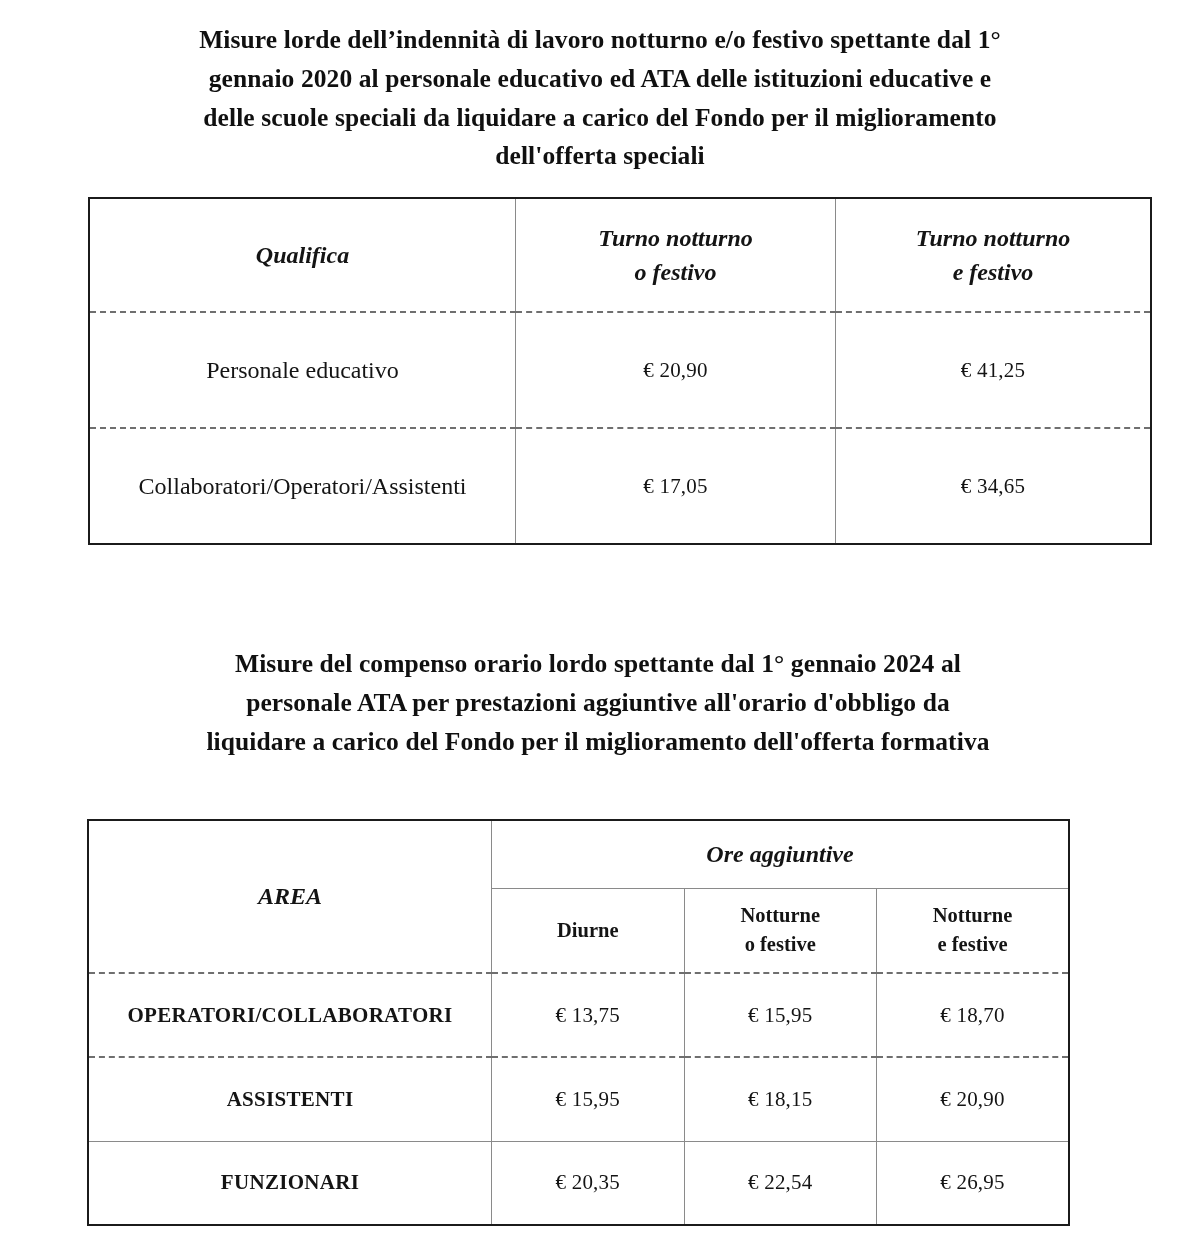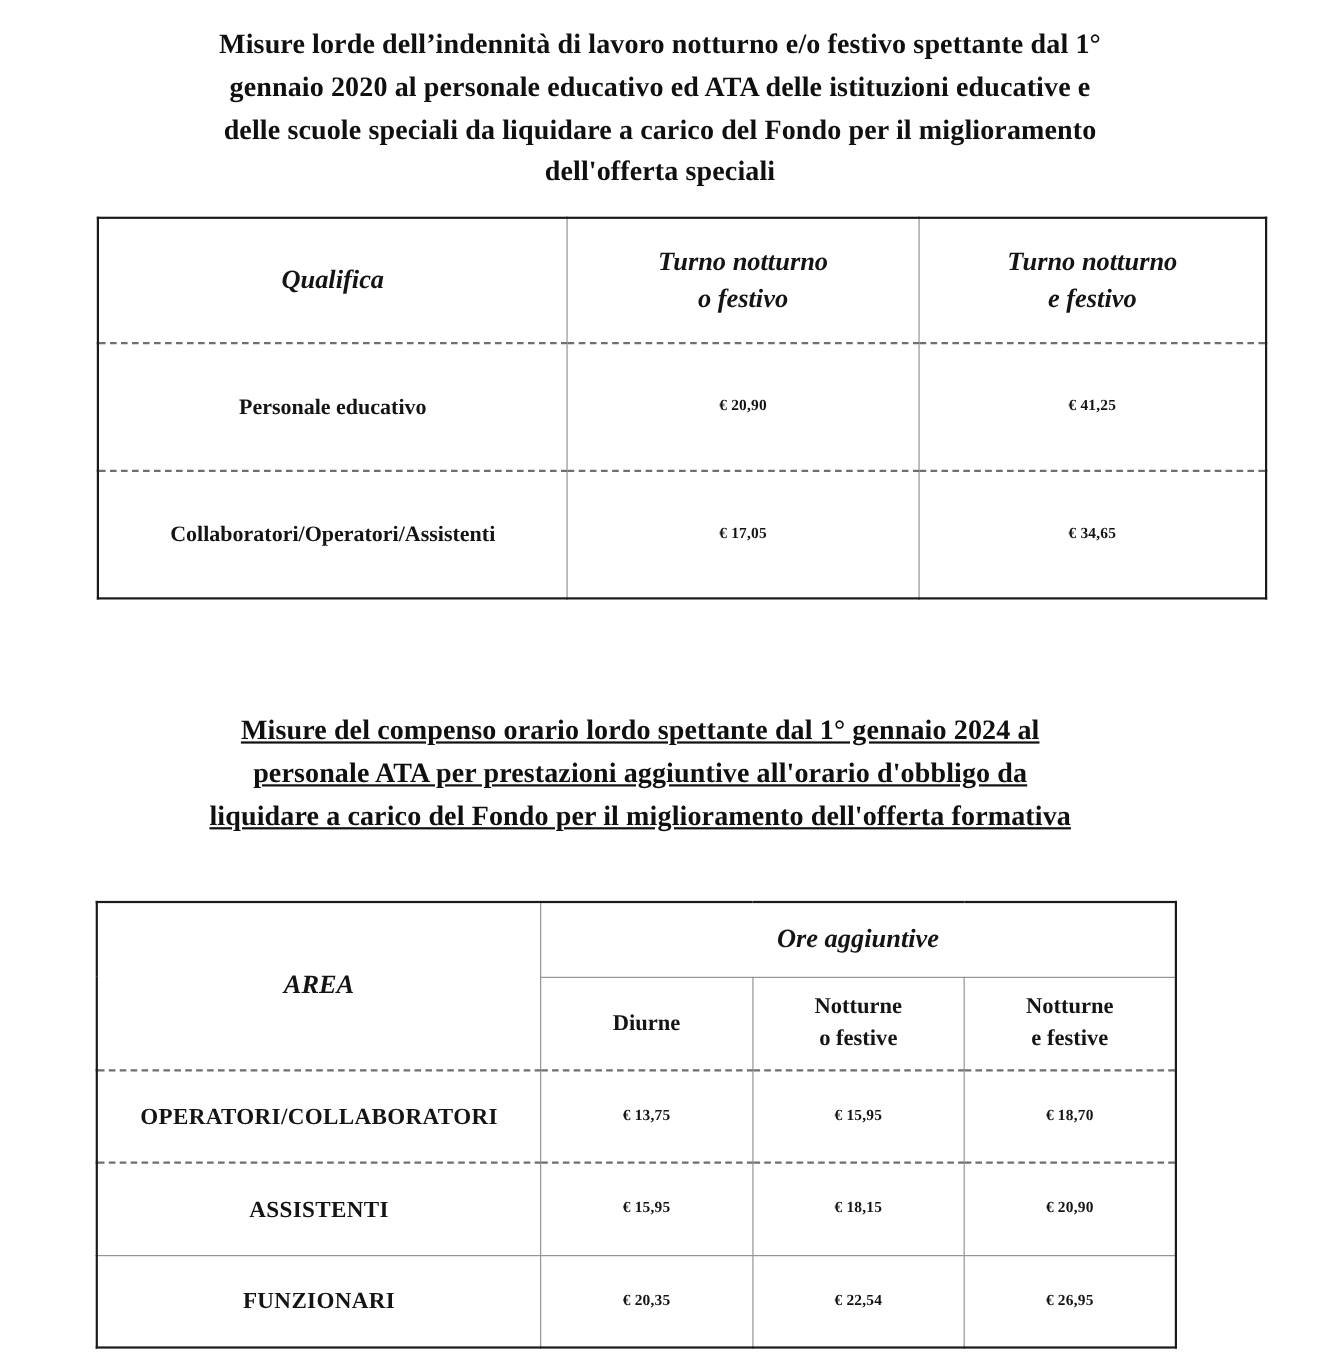--- a/index.html
+++ b/index.html
@@ -34,25 +34,24 @@
   }
   .title-1 {
     position: absolute;
     left: 105px;
     top: 21px;
     width: 990px;
     font-size: 25.5px;
   }
   .title-2 {
     position: absolute;
-    left: 72px;
+    left: 88px;
     top: 645px;
     width: 1020px;
     font-size: 25.5px;
-    text-decoration: underline;
   }
   .section-title .line { display: block; white-space: nowrap; }
 
   
   .doc-table {
     position: absolute;
     border-collapse: collapse;
     table-layout: fixed;
     background: #ffffff;
     border: 2.5px solid #1b1b1b;
@@ -80,31 +79,31 @@
     font-weight: bold;
     font-size: 24px;
     line-height: 1.42;
   }
   .hdr-upright {
     font-weight: bold;
     font-size: 20.5px;
     line-height: 1.42;
   }
   .cell-label {
-    font-weight: bold;
-    font-size: 20px;
+    font-weight: normal;
+    font-size: 24px;
   }
   .cell-label-caps {
     font-weight: bold;
     font-size: 21px;
     letter-spacing: 0.3px;
   }
   .cell-value {
-    font-weight: bold;
-    font-size: 14px;
+    font-weight: normal;
+    font-size: 21px;
     letter-spacing: 0.2px;
   }
 
   
   #table-indennita {
     left: 88px;
     top: 197px;
     width: 1022px;
     padding-left: 40px;
   }

